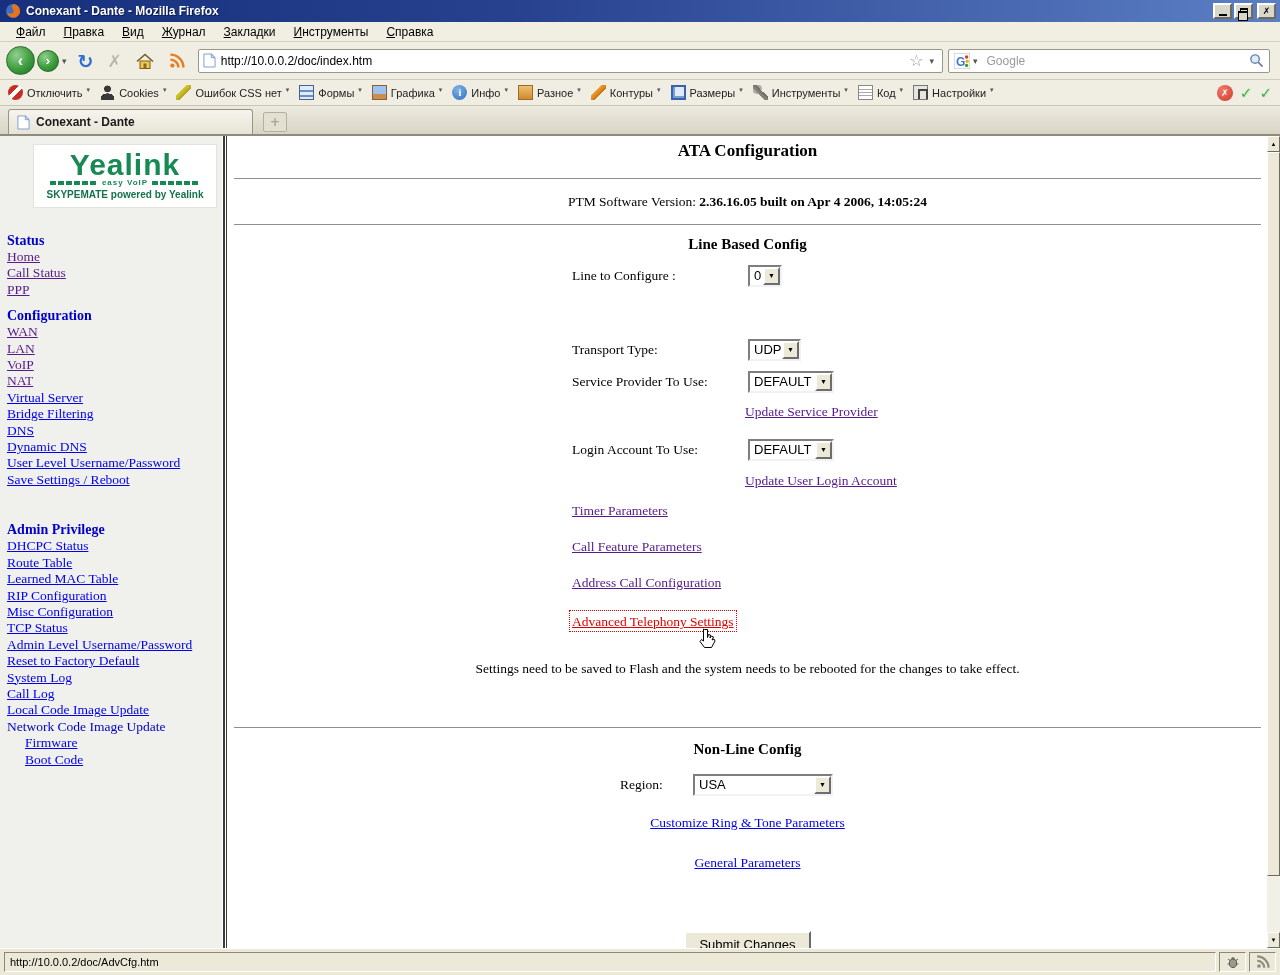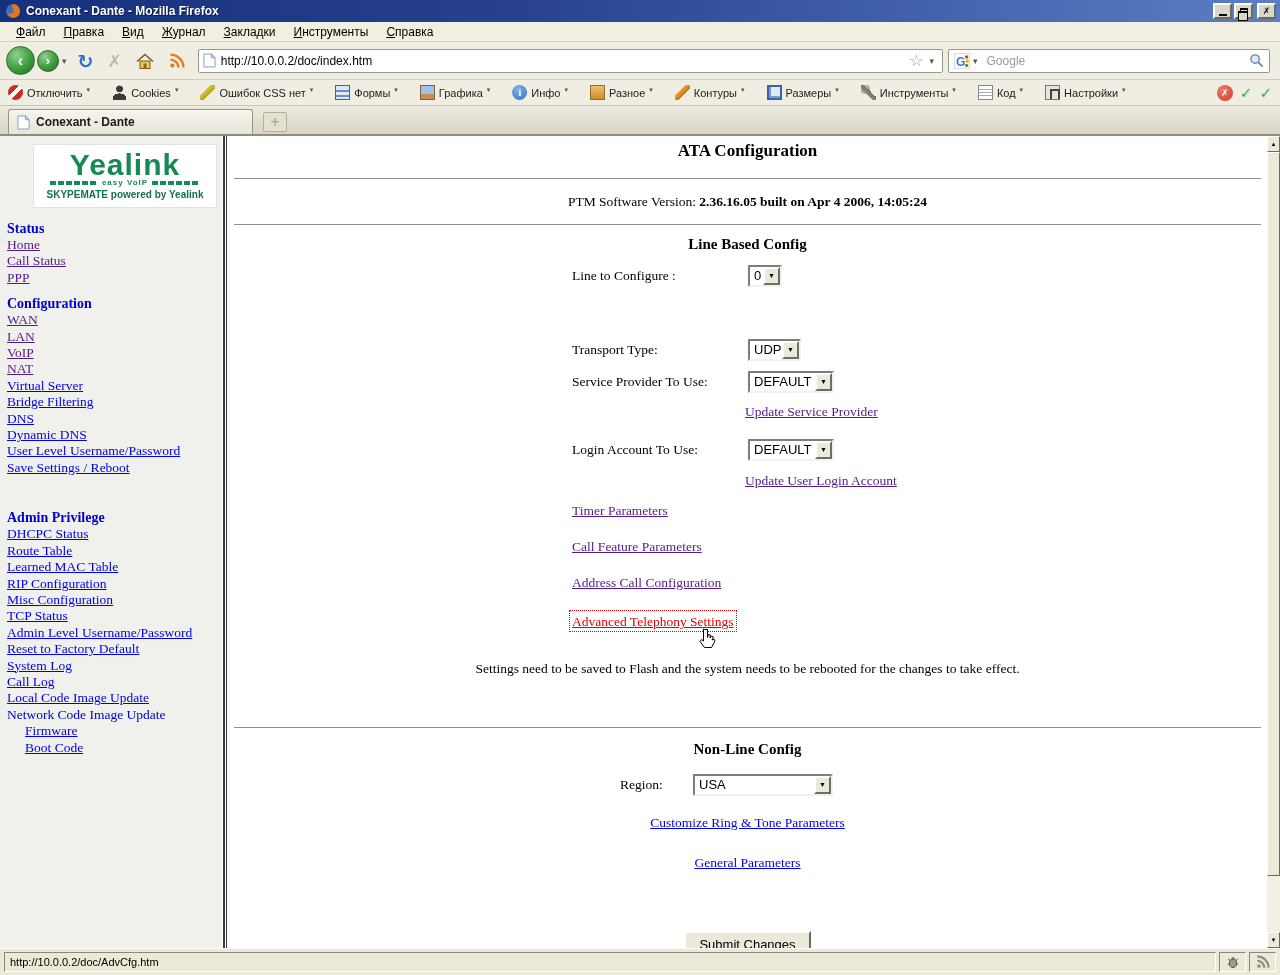--- a/index.html
+++ b/index.html
@@ -44,21 +44,21 @@
   .urlbar{flex:1;height:24px;background:#fff;border:1px solid #9a978b;border-radius:2px;
     display:flex;align-items:center;padding:0 4px;margin:0 5px;}
   .urlbar input{flex:1;border:none;outline:none;font:12px "Liberation Sans",sans-serif;color:#000;margin-left:5px;}
   .star-btn{color:#999;font-size:16px;margin:0 3px;}
   .searchbox{width:322px;height:24px;background:#fff;border:1px solid #9a978b;border-radius:2px;
     display:flex;align-items:center;padding:0 5px;margin-right:4px;}
   .searchbox input{flex:1;border:none;outline:none;font:12px "Liberation Sans",sans-serif;margin-left:5px;}
   .searchbox input::placeholder{color:#9a9a9a;}
   
   .devbar{position:absolute;top:80px;left:0;right:0;height:26px;background:#f0eee3;
-    border-bottom:1px solid #c8c5b6;display:flex;align-items:center;padding:0 8px;gap:22px;}
+    border-bottom:1px solid #c8c5b6;display:flex;align-items:center;padding:0 8px;gap:10px;}
   .dev-item{display:flex;align-items:center;gap:4px;font:11px "Liberation Sans",sans-serif;color:#222;}
   .dcaret{font-size:7px;color:#555;margin-top:-6px;}
   .dico{width:15px;height:15px;display:inline-block;}
   .ic-disable{border-radius:50%;background:linear-gradient(135deg,rgba(0,0,0,0) 38%,#fff 38%,#fff 58%,rgba(0,0,0,0) 58%),#c92c21;}
   .ic-cookies{background:radial-gradient(circle at 50% 26%,#3a3a3a 24%,rgba(0,0,0,0) 27%),
     radial-gradient(ellipse 46% 30% at 50% 86%,#3a3a3a 98%,rgba(0,0,0,0) 100%);}
   .ic-pencil-y{background:linear-gradient(135deg,rgba(0,0,0,0) 35%,#d7c832 35%,#b0a31e 62%,rgba(0,0,0,0) 62%);}
   .ic-forms{border:1px solid #49628c;background:linear-gradient(#dfe9f7 0 4px,#6a8fc4 4px 6px,#dfe9f7 6px 9px,#6a8fc4 9px 11px,#dfe9f7 11px);}
   .ic-image{border:1px solid #8a6133;background:linear-gradient(#9dc3ee 0 8px,#c98f4e 8px);}
   .ic-info{border-radius:50%;background:radial-gradient(circle at 40% 30%,#7fb3e8,#2f6fc0);position:relative;}
@@ -98,21 +98,21 @@
   
   .logo-box{width:184px;height:64px;margin-left:33px;background:#fff;border:1px solid #e2e2de;
     display:flex;flex-direction:column;align-items:center;justify-content:center;}
   .logo-brand{font:bold 30px "Liberation Sans",sans-serif;color:#178a53;letter-spacing:1px;line-height:26px;}
   .logo-tagline{display:flex;align-items:center;gap:4px;width:150px;}
   .logo-tagline .bar{flex:1;height:4px;background:repeating-linear-gradient(90deg,#178a53 0 6px,#fff 6px 8px);}
   .logo-tagline .tag{font:bold 8px "Liberation Sans",sans-serif;color:#178a53;letter-spacing:1px;}
   .logo-sub{font:bold 10px "Liberation Sans",sans-serif;color:#14714a;margin-top:2px;}
   
   .side-heading{font:bold 14px "Liberation Serif",serif;color:#0000cc;margin:0 0 0 7px;line-height:17px;}
-  .mt-status{margin-top:12px;} .mt-config{margin-top:9px;} .mt-admin{margin-top:33px;}
+  .mt-status{margin-top:24px;} .mt-config{margin-top:9px;} .mt-admin{margin-top:33px;}
   .slink{display:block;margin-left:7px;line-height:16.4px;font-size:13.5px;color:#0000ee;
     text-decoration:underline;cursor:pointer;}
   .slink.visited{color:#551a8b;}
   .slink.plain{text-decoration:none;color:#0000c8;cursor:default;}
   .slink.indent{margin-left:25px;}
   
   .abs{position:absolute;}
   .ctr{left:0;right:0;text-align:center;}
   .page-h1{font:bold 17px "Liberation Serif",serif;}
   .sec-h{font:bold 15px "Liberation Serif",serif;}

